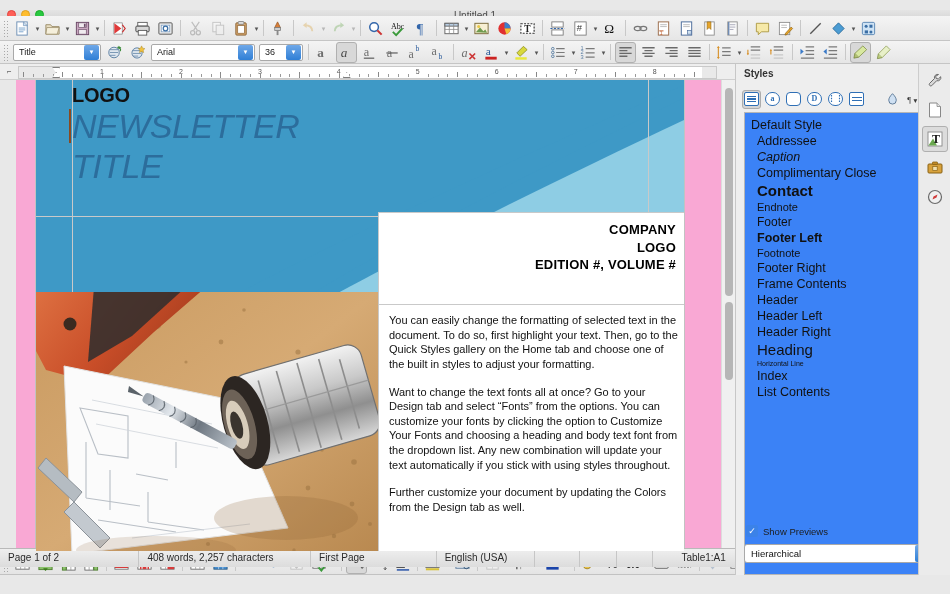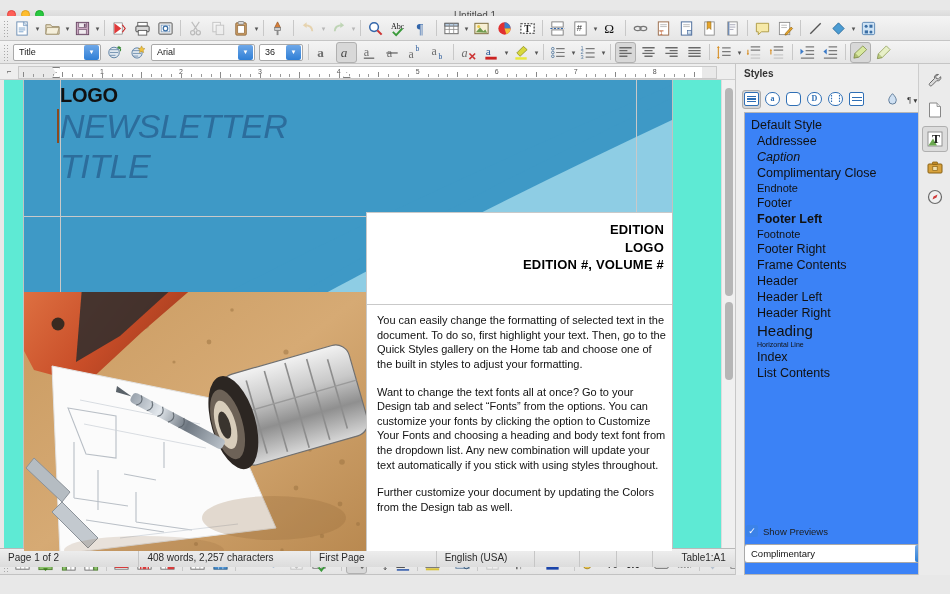--- a/index.html
+++ b/index.html
@@ -120,22 +120,22 @@
     clip-path: polygon(0 0, 100% 0, 50% 100%);
   }
   .indent-bot {
     position: absolute; bottom: 0px; width: 8px; height: 6px;
     background: #fff; border: 1px solid #7f7f7f;
     clip-path: polygon(50% 0, 100% 100%, 0 100%);
   }
 
   
   .doc-area {
-    position: absolute; top: 80px; left: 4px; width: 735px; height: 471px;
-    background: #5eead4; overflow: hidden;
+    position: absolute; top: 80px; left: 16px; width: 735px; height: 471px;
+    background: #f9a8d4; overflow: hidden;
   }
   .page {
     position: absolute; top: 0px; left: 20px; width: 648px; height: 480px;
     background: #ffffff;
     box-shadow: 0 0 0 1px #c2c2c2;
   }
   .page-inner { position: absolute; inset: 0; overflow: hidden; }
 
   
   .guide {
@@ -1000,21 +1000,21 @@
                 <path d="M152 143 Q158 148.5 152 154"></path>
               </g>
             </g>
 
             <ellipse cx="250" cy="226" rx="72" ry="22" fill="#8a6030" opacity="0.22"></ellipse>
             <ellipse cx="120" cy="258" rx="80" ry="14" fill="#8a6030" opacity="0.16"></ellipse>
           </svg>
         </div>
 
         <div class="company-cell">
-          <div class="company-line">EDITION</div>
+          <div class="company-line">COMPANY</div>
           <div class="company-line">LOGO</div>
           <div class="company-line">EDITION #, VOLUME #</div>
         </div>
 
         <div class="body-col">
           <p>You can easily change the formatting of selected text in the document.  To do so, first highlight your text.  Then, go to the Quick Styles gallery on the Home tab and choose one of the built in styles to adjust your formatting.</p>
           <p>Want to change the text fonts all at once? Go to your Design tab and select “Fonts” from the options.  You can customize your fonts by clicking the option to Customize Your Fonts and choosing a heading and body text font from the dropdown list.  Any new combination will update your text automatically if you stick with using styles throughout.</p>
           <p>Further customize your document by updating the Colors from the Design tab as well.</p>
         </div>
 
@@ -1311,20 +1311,21 @@
       </div>
       <div class="tb-arrow">▾</div>
     </div>
 
     <div class="styles-list">
       <div class="styles-scroll" id="styles-scroll">
           <div class="st-item lvl0" style="font-size: 12.5px; font-weight: normal; font-style: normal;">Default Style</div>
           <div class="st-item" style="font-size: 12.5px; font-weight: normal; font-style: normal;">Addressee</div>
           <div class="st-item" style="font-size: 12.5px; font-weight: normal; font-style: italic;">Caption</div>
           <div class="st-item" style="font-size: 12.5px; font-weight: normal; font-style: normal;">Complimentary Close</div>
+          <div class="st-item" style="font-size: 15px; font-weight: bold; font-style: normal;">Contact</div>
           <div class="st-item" style="font-size: 11px; font-weight: normal; font-style: normal;">Endnote</div>
           <div class="st-item" style="font-size: 12px; font-weight: normal; font-style: normal;">Footer</div>
           <div class="st-item" style="font-size: 12.5px; font-weight: bold; font-style: normal;">Footer Left</div>
           <div class="st-item" style="font-size: 11px; font-weight: normal; font-style: normal;">Footnote</div>
           <div class="st-item" style="font-size: 12.5px; font-weight: normal; font-style: normal;">Footer Right</div>
           <div class="st-item" style="font-size: 12.5px; font-weight: normal; font-style: normal;">Frame Contents</div>
           <div class="st-item" style="font-size: 12.5px; font-weight: normal; font-style: normal;">Header</div>
           <div class="st-item" style="font-size: 12.5px; font-weight: normal; font-style: normal;">Header Left</div>
           <div class="st-item" style="font-size: 12.5px; font-weight: normal; font-style: normal;">Header Right</div>
           <div class="st-item" style="font-size: 15px; font-weight: normal; font-style: normal;">Heading</div>
@@ -1336,21 +1337,21 @@
         <div class="sl-vthumb"></div>
       </div>
     </div>
 
     <div class="show-prev">
       <div class="chk">✓</div>
       <span>Show Previews</span>
     </div>
 
     <div class="hier-combo">
-      <div class="hv">Complimentary</div>
+      <div class="hv">Hierarchical</div>
       <div class="hb">
           <span>▲</span>
           <span>▼</span>
         </div>
     </div>
   </div>
 
   <div class="rail">
     <div class="rail-btn">
       <svg width="18" height="18" viewBox="0 0 18 18">

